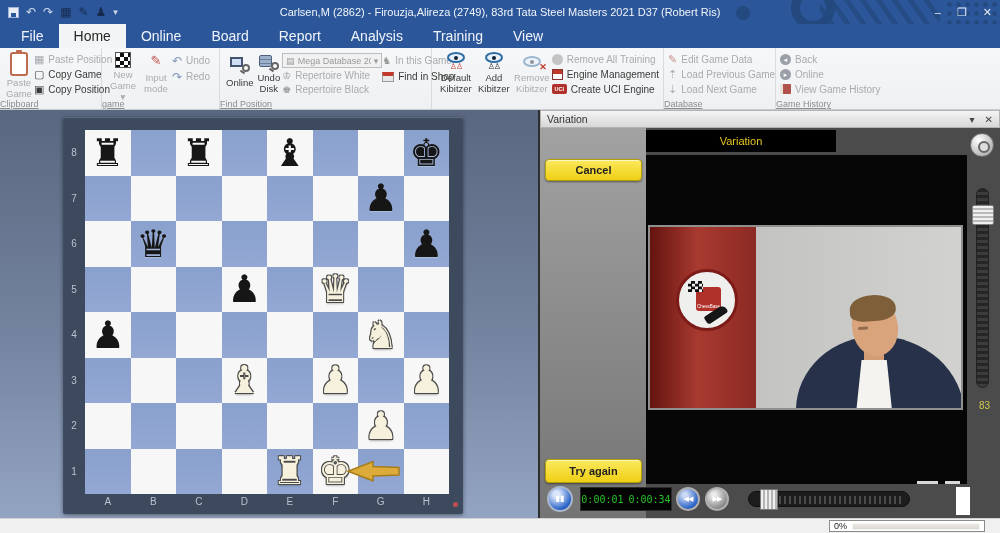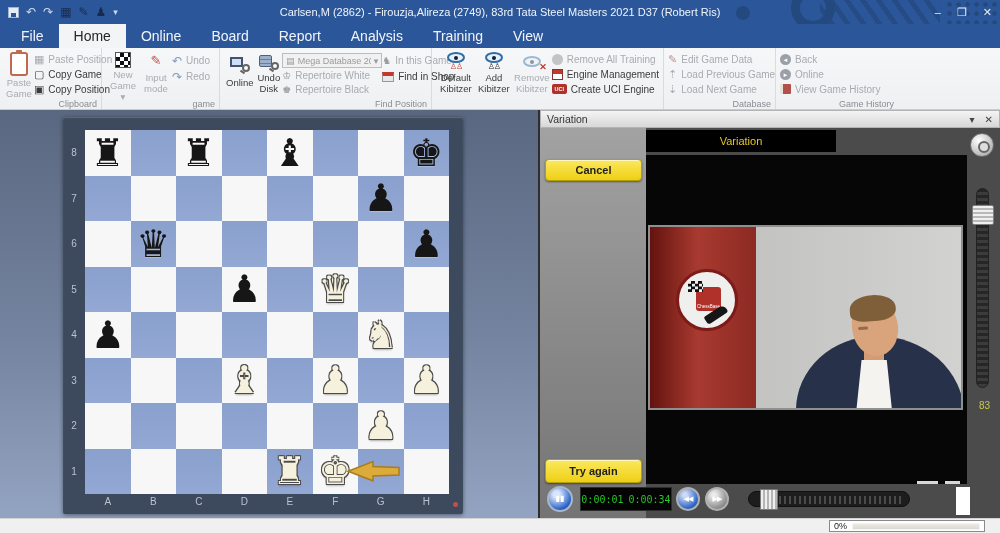--- a/index.html
+++ b/index.html
@@ -22,21 +22,21 @@
   .winctl { position:absolute; right:8px; top:0; display:flex; gap:16px; z-index:3; color:#e6ecf6; font-size:11px; line-height:24px; }
 
   
   .tabrow { position:absolute; left:0; top:24px; width:1000px; height:24px; background:#2b579a; display:flex; padding-left:6px; }
   .tab { color:#f0f4fa; font-size:14px; line-height:24px; padding:0 15px; cursor:default; }
   .tab.active { background:#f3f4f5; color:#262626; }
 
   
   .ribbon { position:absolute; left:0; top:48px; width:1000px; height:62px; background:linear-gradient(#f6f7f8,#eef0f2); border-bottom:1px solid #c9ccd1; display:flex; }
   .rgroup { position:relative; height:100%; border-right:1px solid #d9dbde; padding:3px 4px 13px 4px; display:flex; }
-  .rlabel { position:absolute; bottom:0; left:0; right:4px; text-align:right; font-size:9px; color:#8a8d91; }
+  .rlabel { position:absolute; bottom:0; left:0; right:4px; text-align:left; font-size:9px; color:#8a8d91;text-decoration:underline; }
   .bigbtn { display:flex; flex-direction:column; align-items:center; justify-content:flex-start; font-size:9.5px; line-height:1.15; text-align:center; color:#3b3b3b; padding:1px 2px; }
   .bigbtn .bicon { height:24px; display:flex; align-items:center; justify-content:center; margin-bottom:2px; }
   .rcol { display:flex; flex-direction:column; justify-content:flex-start; gap:1px; padding-top:2px; }
   .rrow { display:flex; align-items:center; gap:4px; height:15px; font-size:10px; color:#3b3b3b; white-space:nowrap; }
   .dis { color:#a8abb0 !important; }
   .mini { font-size:11px; line-height:1; }
 
   
   .clip-ic { width:18px; height:24px; border:2px solid #bd6a50; border-radius:3px; background:#fff; position:relative; }
   .clip-ic::before { content:""; position:absolute; left:4px; top:-4px; width:6px; height:4px; background:#bd6a50; border-radius:1px; }

